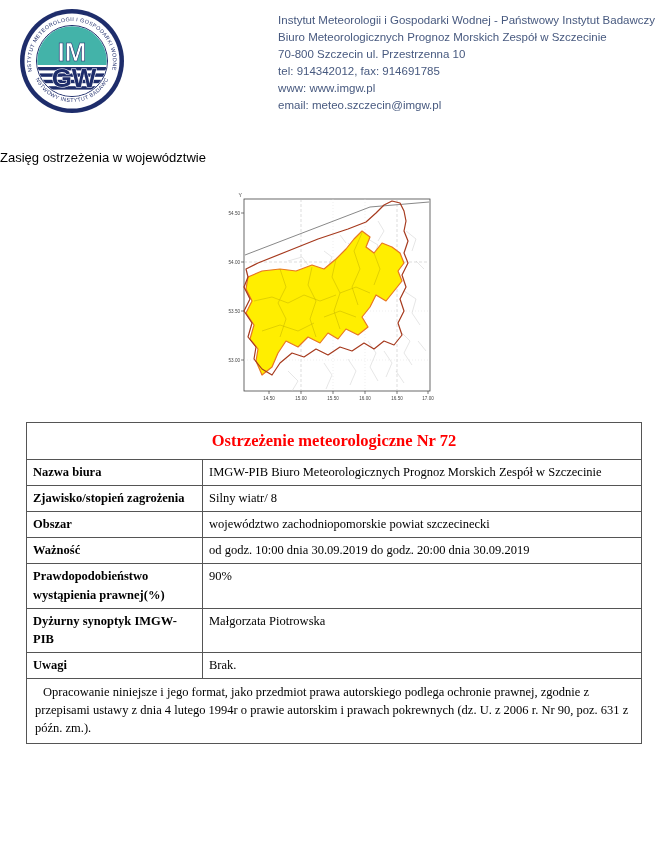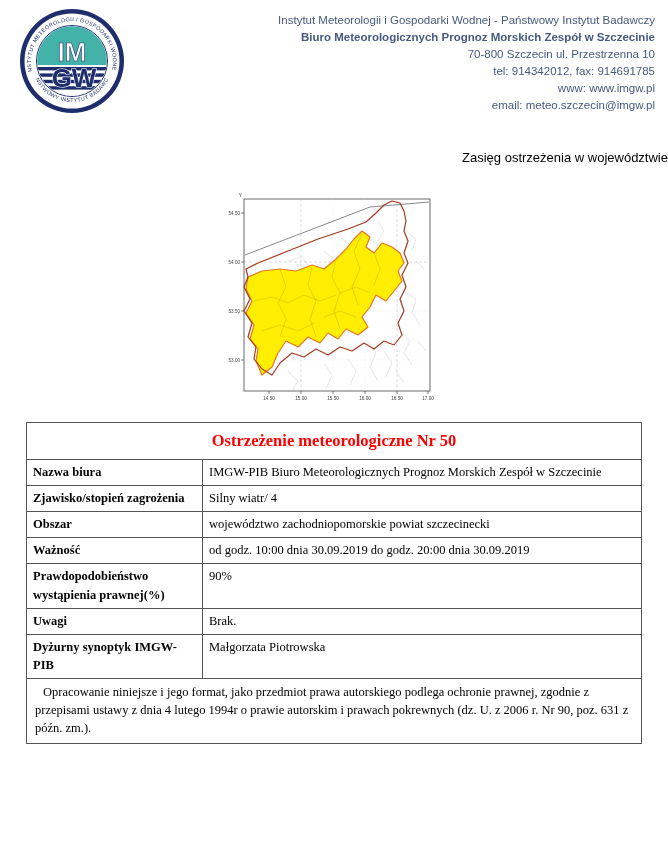--- a/index.html
+++ b/index.html
@@ -6,26 +6,26 @@
   html,body { background:#fff; }
   body {
     width:668px; min-height:865px;
     font-family:"Liberation Sans", sans-serif;
     color:#000; position:relative;
   }
   
   .header { position:relative; height:128px; }
   .logo { position:absolute; left:17px; top:5px; width:110px; height:112px; }
   .org-block {
-    position:absolute; right:13px; top:12px; text-align:right;
+    position:absolute; right:13px; top:12px; 
     color:#47597F; font-size:11.5px; line-height:17px;
   }
-  .org-block .bold { font-weight:bold; }
-  
-  .map-title { text-align:right; font-size:13px; margin-top:22px; color:#000; }
+  .org-block .bold { font-weight:normal; }
+  
+  .map-title { text-align:left; font-size:13px; margin-top:22px; color:#000; }
   .map-wrap { width:212px; margin:26px auto 0 auto; }
   
   .warn-table {
     width:616px; margin:12px auto 0 auto;
     border-collapse:collapse;
     font-family:"Liberation Serif", serif;
     font-size:12.5px; line-height:1.45;
   }
   .warn-table td {
     border:1px solid #555;
@@ -155,50 +155,50 @@
     <text x="105" y="209" text-anchor="middle" class="tick">15.50</text>
     <text x="137" y="209" text-anchor="middle" class="tick">16.00</text>
     <text x="169" y="209" text-anchor="middle" class="tick">16.50</text>
     <text x="200" y="209" text-anchor="middle" class="tick">17.00</text>
   </svg>
 </div>
 
 <table class="warn-table">
   <tbody>
       <tr>
-    <td colspan="2" class="title-cell">Ostrzeżenie meteorologiczne Nr 50</td>
+    <td colspan="2" class="title-cell">Ostrzeżenie meteorologiczne Nr 72</td>
   </tr>
   <tr>
     <td class="lbl">Nazwa biura</td>
     <td>IMGW-PIB Biuro Meteorologicznych Prognoz Morskich Zespół w Szczecinie</td>
   </tr>
   <tr>
     <td class="lbl">Zjawisko/stopień zagrożenia</td>
-    <td>Silny wiatr/ 4</td>
+    <td>Silny wiatr/ 8</td>
   </tr>
   <tr>
     <td class="lbl">Obszar</td>
     <td><span>województwo zachodniopomorskie </span><span class="vbold">powiat szczecinecki</span></td>
   </tr>
   <tr>
     <td class="lbl">Ważność</td>
     <td>od godz. 10:00 dnia 30.09.2019 do godz. 20:00 dnia 30.09.2019</td>
   </tr>
   <tr>
     <td class="lbl">Prawdopodobieństwo wystąpienia prawnej(%)</td>
     <td>90%</td>
   </tr>
   <tr>
+    <td class="lbl">Dyżurny synoptyk IMGW-PIB</td>
+    <td>Małgorzata Piotrowska</td>
+  </tr>
+  <tr>
     <td class="lbl">Uwagi</td>
     <td>Brak.</td>
   </tr>
   <tr>
-    <td class="lbl">Dyżurny synoptyk IMGW-PIB</td>
-    <td>Małgorzata Piotrowska</td>
-  </tr>
-  <tr>
     <td colspan="2" class="footer-cell">
       <p>Opracowanie niniejsze i jego format, jako przedmiot prawa autorskiego podlega ochronie prawnej, zgodnie z przepisami ustawy z dnia 4 lutego 1994r o prawie autorskim i prawach pokrewnych (dz. U. z 2006 r. Nr 90, poz. 631 z późn. zm.).</p>
 
     </td>
   </tr>
 </tbody>
   </table>
 
 </body></html>

